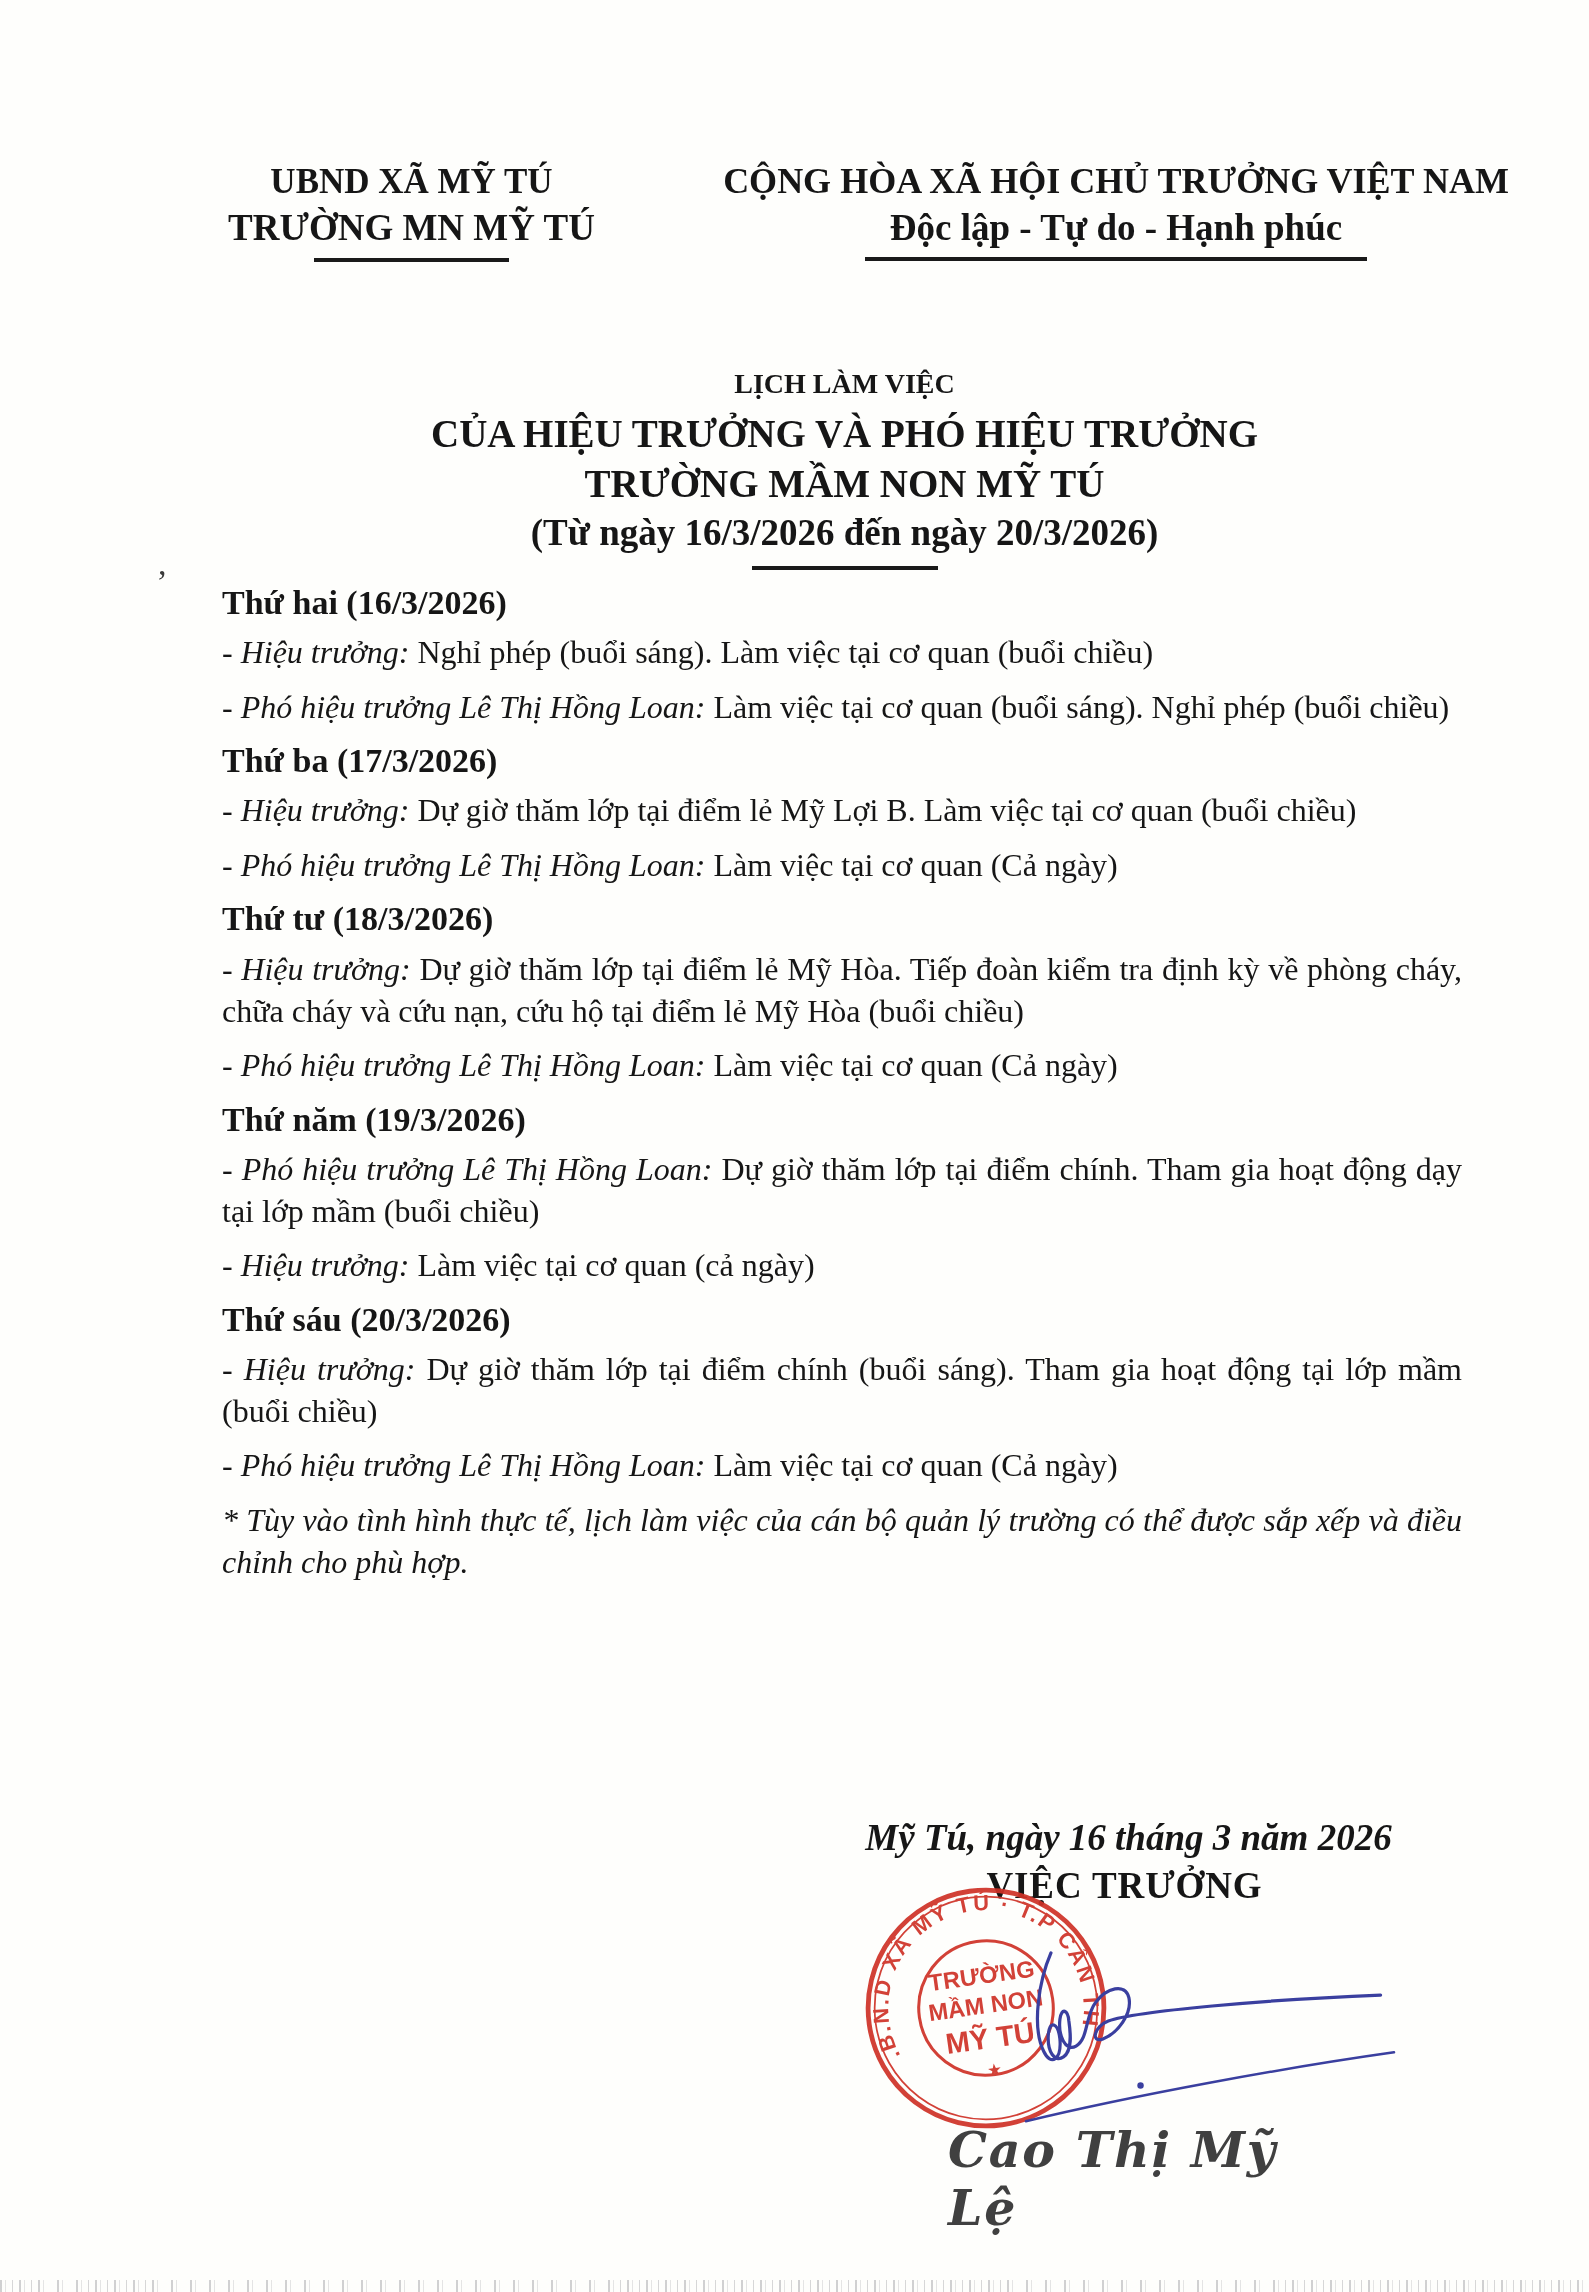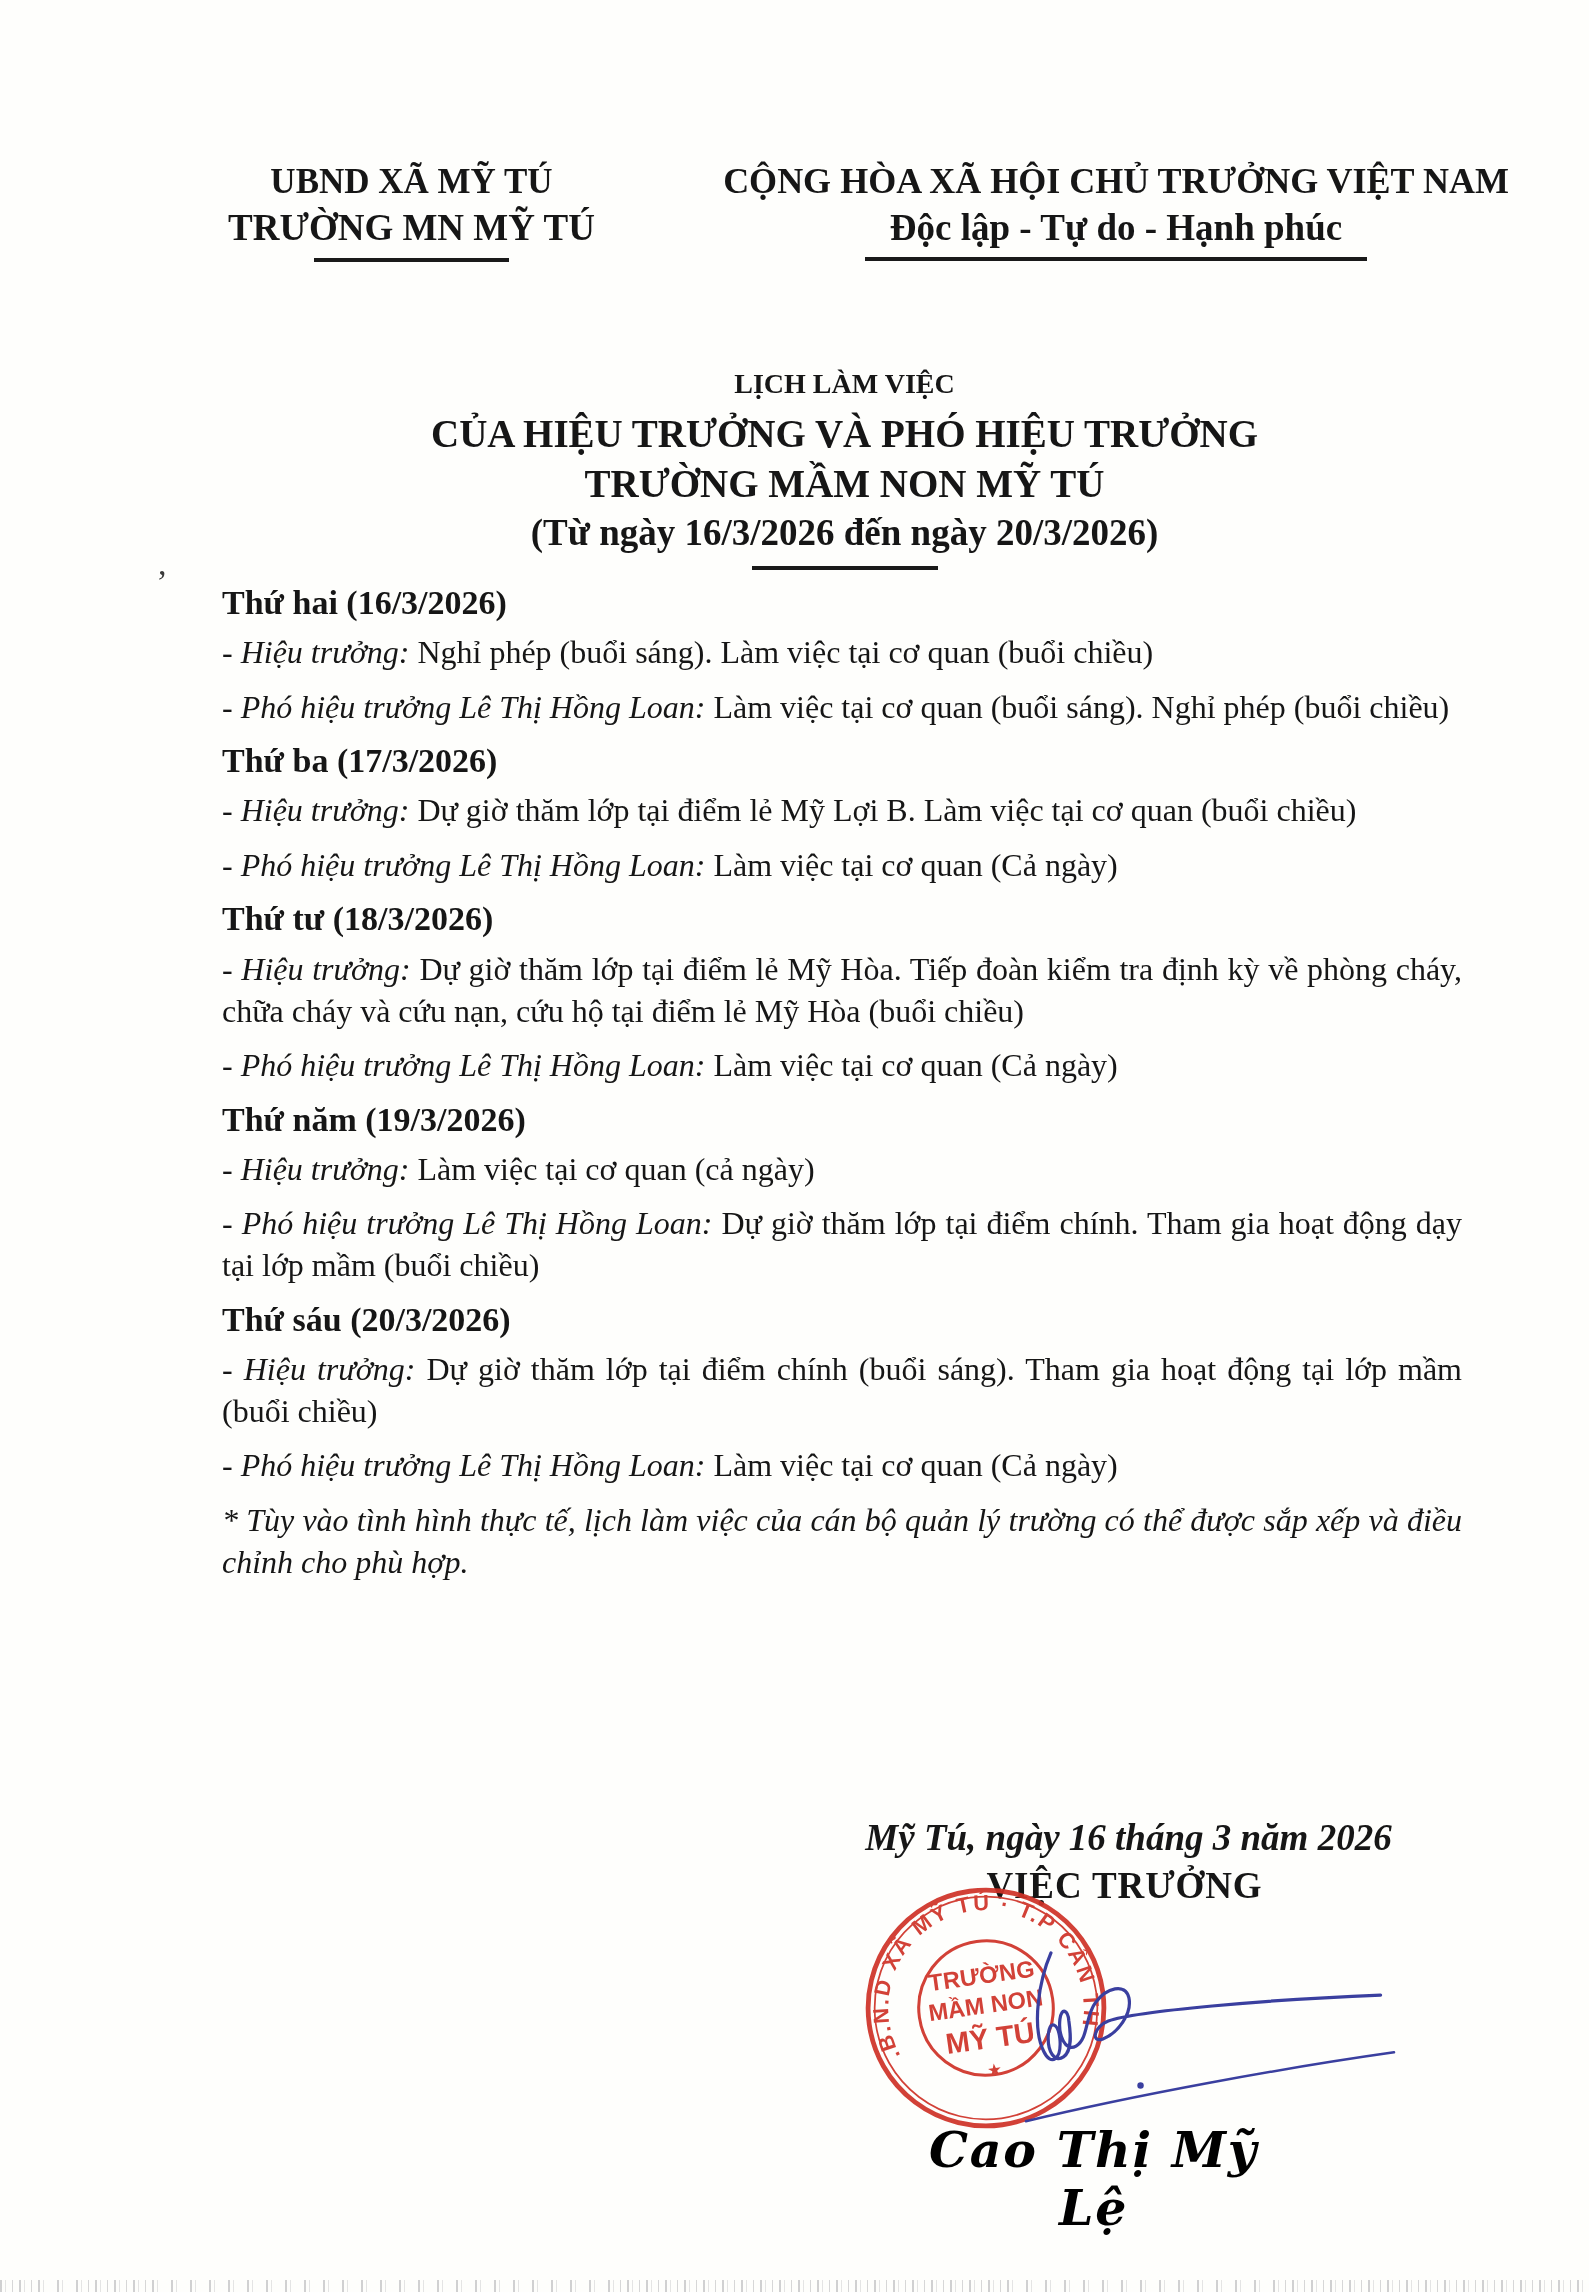--- a/index.html
+++ b/index.html
@@ -54,22 +54,22 @@
   }
   .stamp{
     position:absolute;left:855px;top:1877px;width:262px;height:262px;
     transform:rotate(-8deg);opacity:.92;
   }
   .stamp circle{fill:none;stroke:#cf3227;}
   .stamp text{fill:#cf3227;font-family:"Liberation Sans","DejaVu Sans",sans-serif;font-weight:bold;}
   .signature{position:absolute;left:999px;top:1926px;width:421px;height:233px;}
   .signature path{fill:none;stroke:#3a3f9f;stroke-linecap:round;}
   .sign-name{
-    position:absolute;top:2121px;left:910px;width:367px;text-align:center;
-    font-size:49px;font-weight:bold;font-style:italic;color:#000000;
+    position:absolute;top:2121px;left:948px;width:367px;text-align:left;
+    font-size:49px;font-weight:bold;font-style:italic;color:#404040;
     font-family:"DejaVu Serif","Liberation Serif",serif;letter-spacing:1.8px;
   }
   .stray-mark{position:absolute;left:158px;top:545px;font-size:34px;color:#3a3a3a;}
   .scan-band{
     position:absolute;left:0;right:0;bottom:0;height:13.4px;opacity:.45;
     background:repeating-linear-gradient(90deg,
       rgba(70,70,80,.55) 0 1.8px, rgba(255,255,255,0) 1.8px 5.4px,
       rgba(90,90,100,.35) 5.4px 6.3px, rgba(255,255,255,0) 6.3px 11.6px,
       rgba(60,60,70,.45) 11.6px 12.5px, rgba(255,255,255,0) 12.5px 19px);
   }
@@ -104,22 +104,22 @@
       <p class="day-head">Thứ hai (16/3/2026)</p>
       <p class="entry"><i>- Hiệu trưởng:</i> Nghỉ phép (buổi sáng). Làm việc tại cơ quan (buổi chiều)</p>
       <p class="entry"><i>- Phó hiệu trưởng Lê Thị Hồng Loan:</i> Làm việc tại cơ quan (buổi sáng). Nghỉ phép (buổi chiều)</p>
       <p class="day-head">Thứ ba (17/3/2026)</p>
       <p class="entry"><i>- Hiệu trưởng:</i> Dự giờ thăm lớp tại điểm lẻ Mỹ Lợi B. Làm việc tại cơ quan (buổi chiều)</p>
       <p class="entry"><i>- Phó hiệu trưởng Lê Thị Hồng Loan:</i> Làm việc tại cơ quan (Cả ngày)</p>
       <p class="day-head">Thứ tư (18/3/2026)</p>
       <p class="entry"><i>- Hiệu trưởng:</i> Dự giờ thăm lớp tại điểm lẻ Mỹ Hòa. Tiếp đoàn kiểm tra định kỳ về phòng cháy, chữa cháy và cứu nạn, cứu hộ tại điểm lẻ Mỹ Hòa (buổi chiều)</p>
       <p class="entry"><i>- Phó hiệu trưởng Lê Thị Hồng Loan:</i> Làm việc tại cơ quan (Cả ngày)</p>
       <p class="day-head">Thứ năm (19/3/2026)</p>
+      <p class="entry"><i>- Phó hiệu trưởng Lê Thị Hồng Loan:</i> Dự giờ thăm lớp tại điểm chính. Tham gia hoạt động dạy tại lớp mầm (buổi chiều)</p>
       <p class="entry"><i>- Hiệu trưởng:</i> Làm việc tại cơ quan (cả ngày)</p>
-      <p class="entry"><i>- Phó hiệu trưởng Lê Thị Hồng Loan:</i> Dự giờ thăm lớp tại điểm chính. Tham gia hoạt động dạy tại lớp mầm (buổi chiều)</p>
       <p class="day-head">Thứ sáu (20/3/2026)</p>
       <p class="entry"><i>- Hiệu trưởng:</i> Dự giờ thăm lớp tại điểm chính (buổi sáng). Tham gia hoạt động tại lớp mầm (buổi chiều)</p>
       <p class="entry"><i>- Phó hiệu trưởng Lê Thị Hồng Loan:</i> Làm việc tại cơ quan (Cả ngày)</p>
       <p class="note">* Tùy vào tình hình thực tế, lịch làm việc của cán bộ quản lý trường có thể được sắp xếp và điều chỉnh cho phù hợp.</p>
     </div>
 
   <div class="sign-date">Mỹ Tú, ngày 16 tháng 3 năm 2026</div>
   <div class="sign-title">VIỆC TRƯỞNG</div>
 
   <svg class="stamp" viewBox="0 0 300 300">

